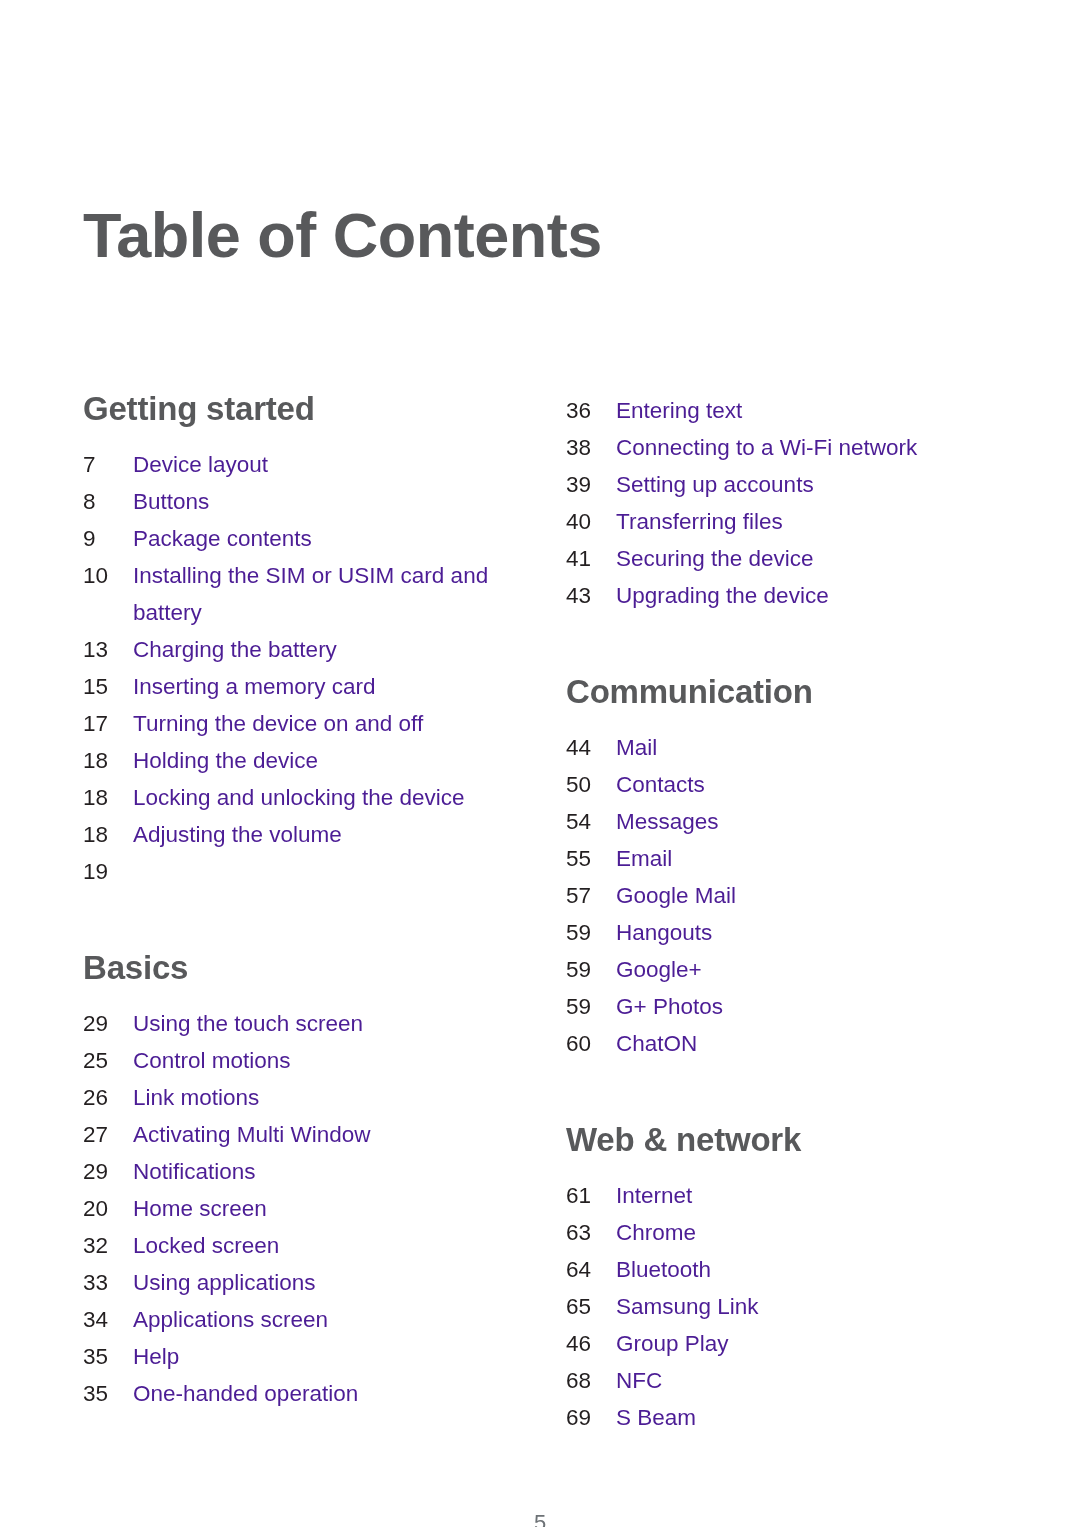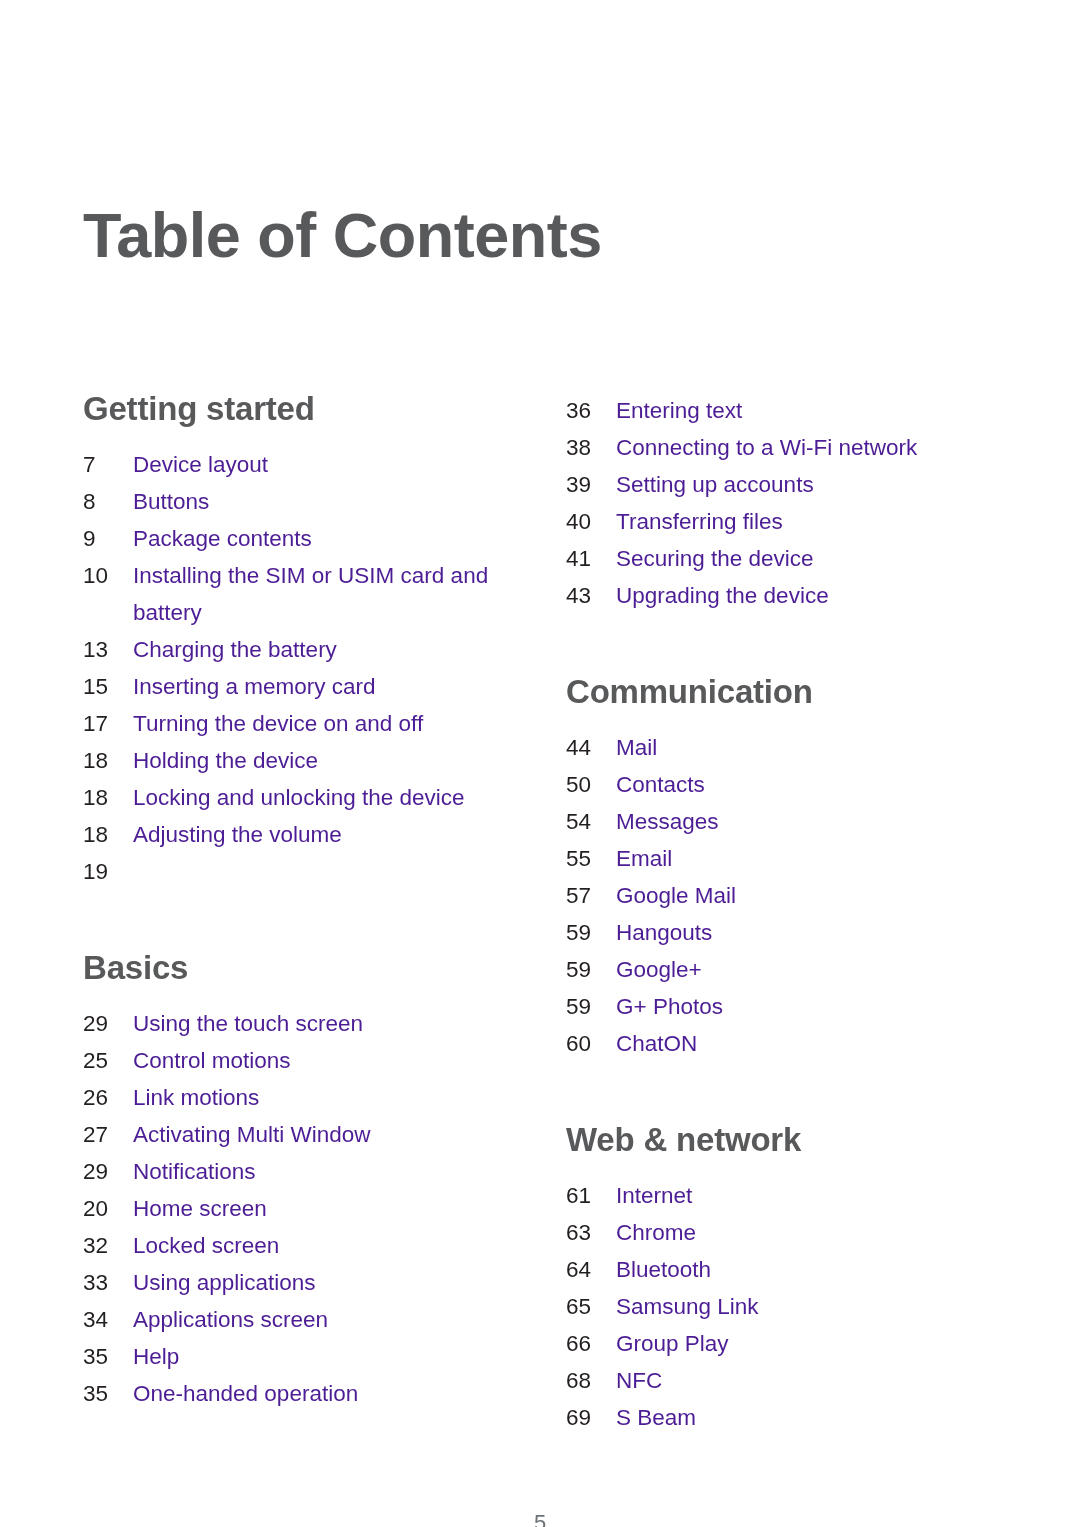--- a/index.html
+++ b/index.html
@@ -289,21 +289,21 @@
           </div>
           <div class="entry">
             <span class="entry-page">64</span>
             <span class="entry-title">Bluetooth</span>
           </div>
           <div class="entry">
             <span class="entry-page">65</span>
             <span class="entry-title">Samsung Link</span>
           </div>
           <div class="entry">
-            <span class="entry-page">66</span>
+            <span class="entry-page">46</span>
             <span class="entry-title">Group Play</span>
           </div>
           <div class="entry">
             <span class="entry-page">68</span>
             <span class="entry-title">NFC</span>
           </div>
           <div class="entry">
             <span class="entry-page">69</span>
             <span class="entry-title">S Beam</span>
           </div>

